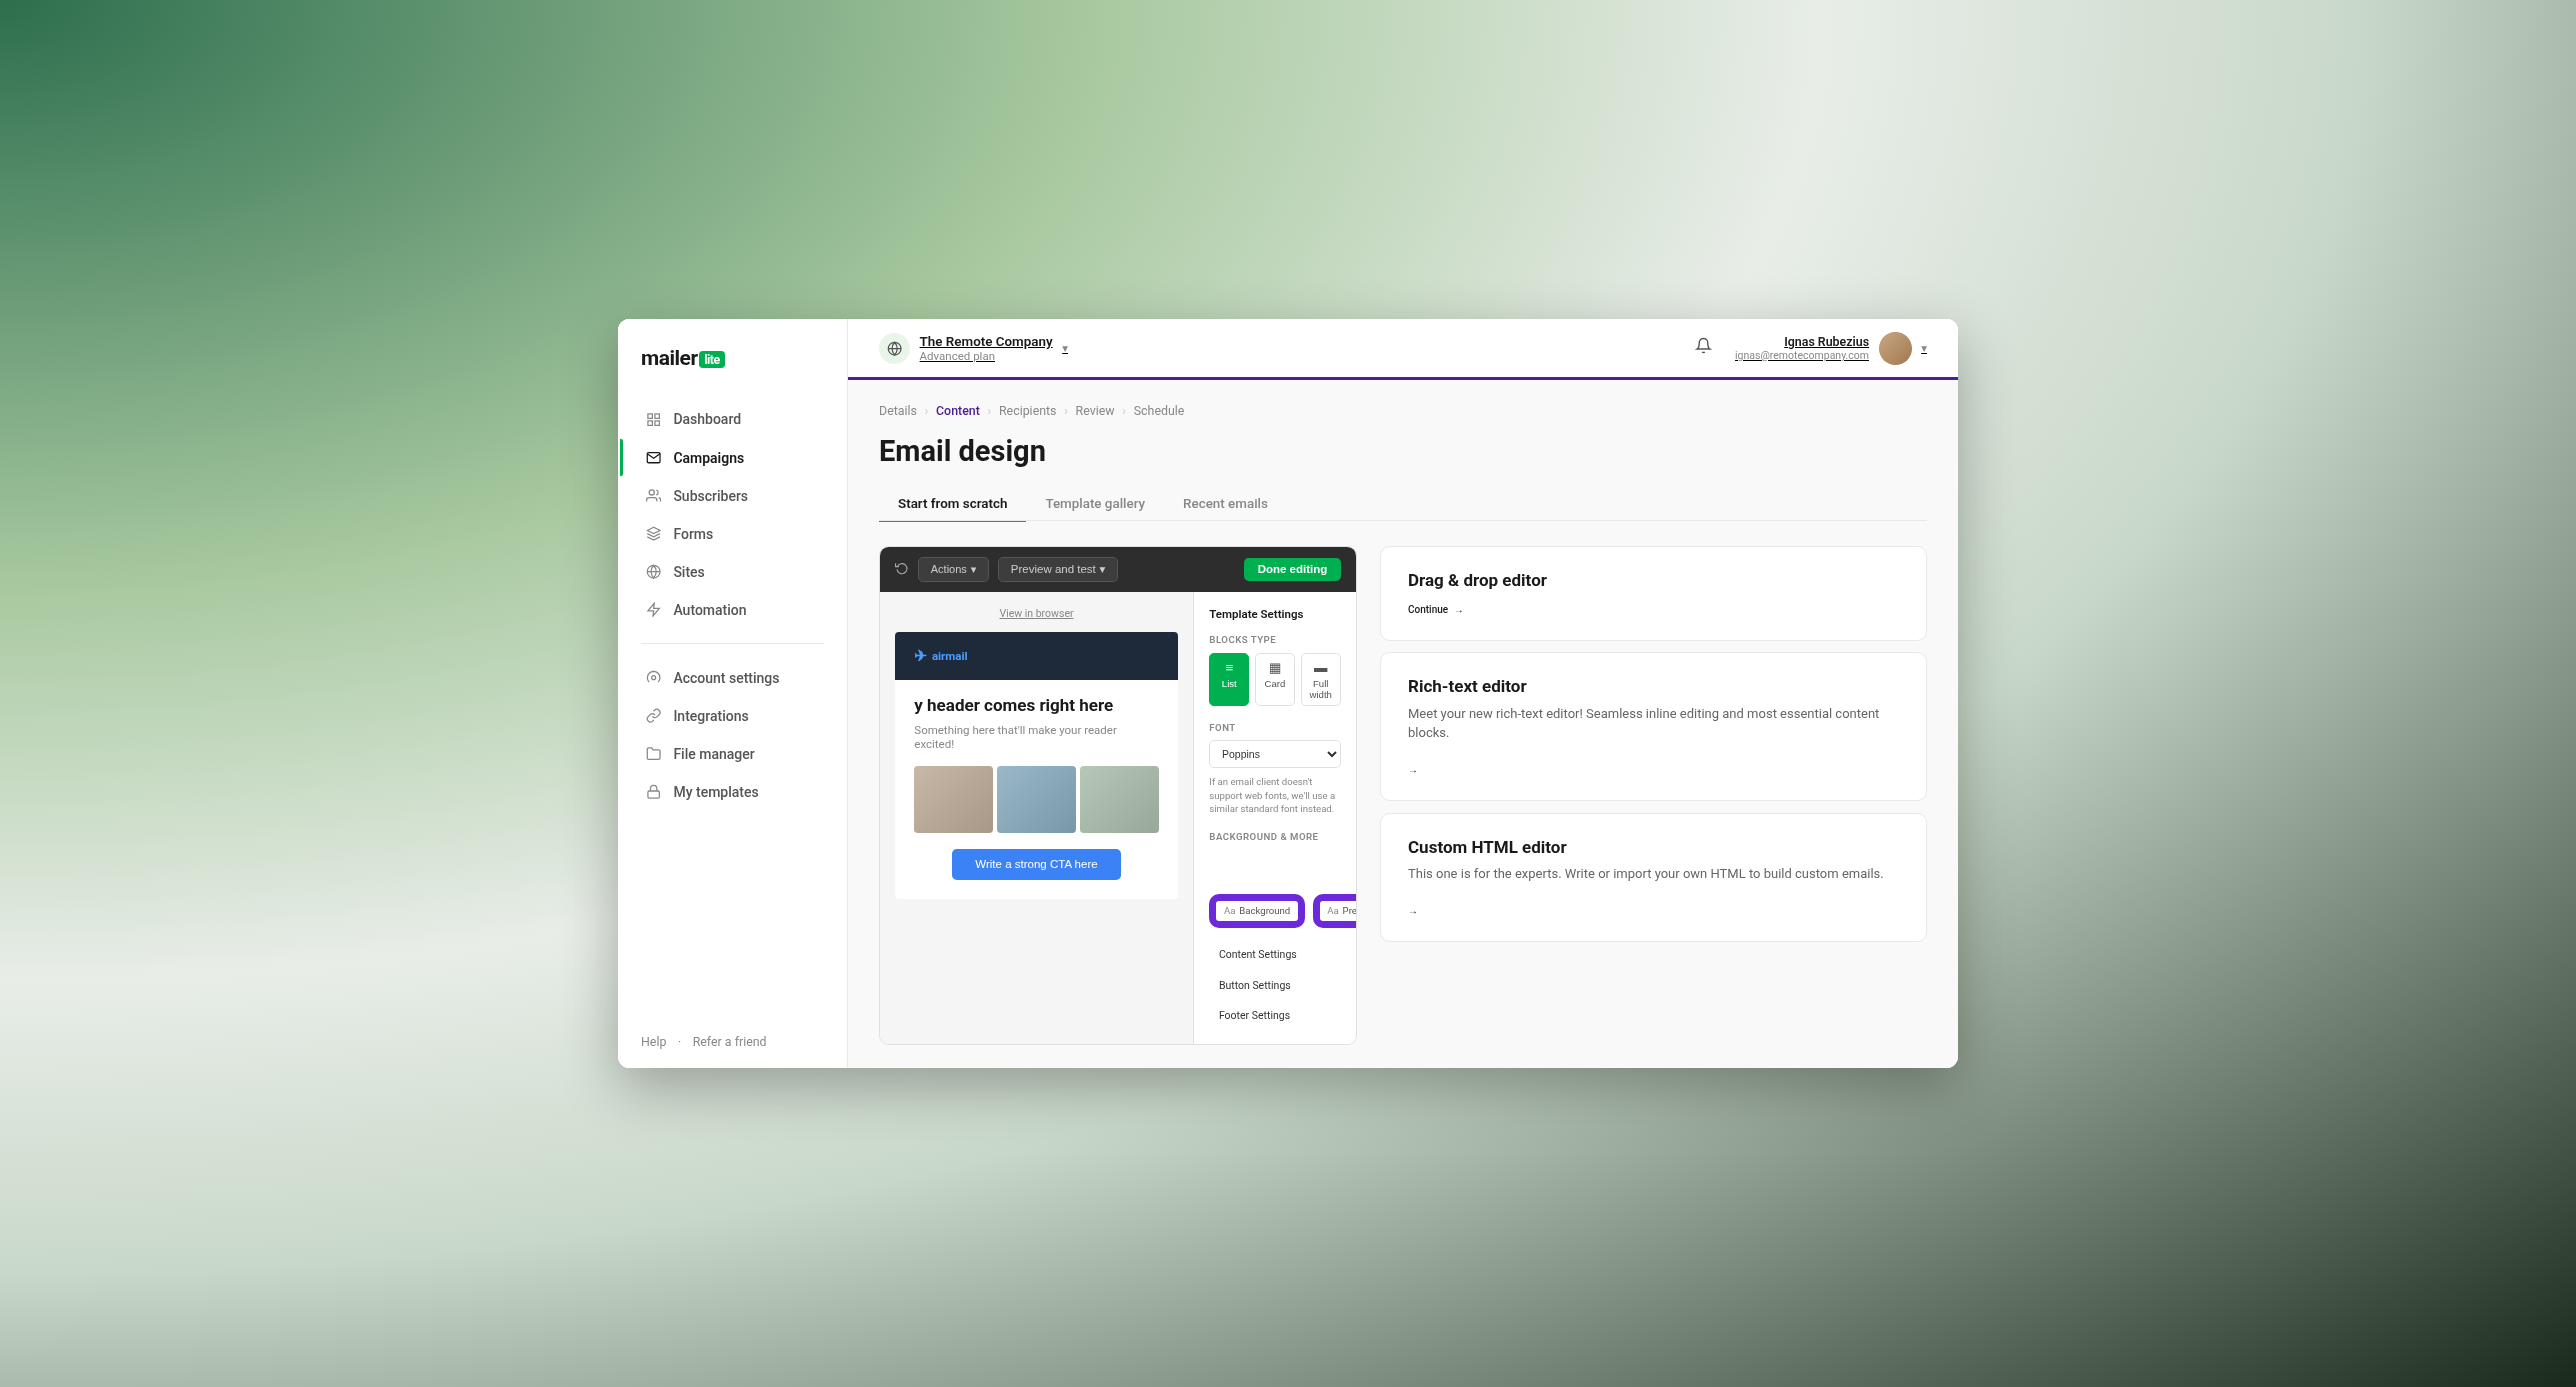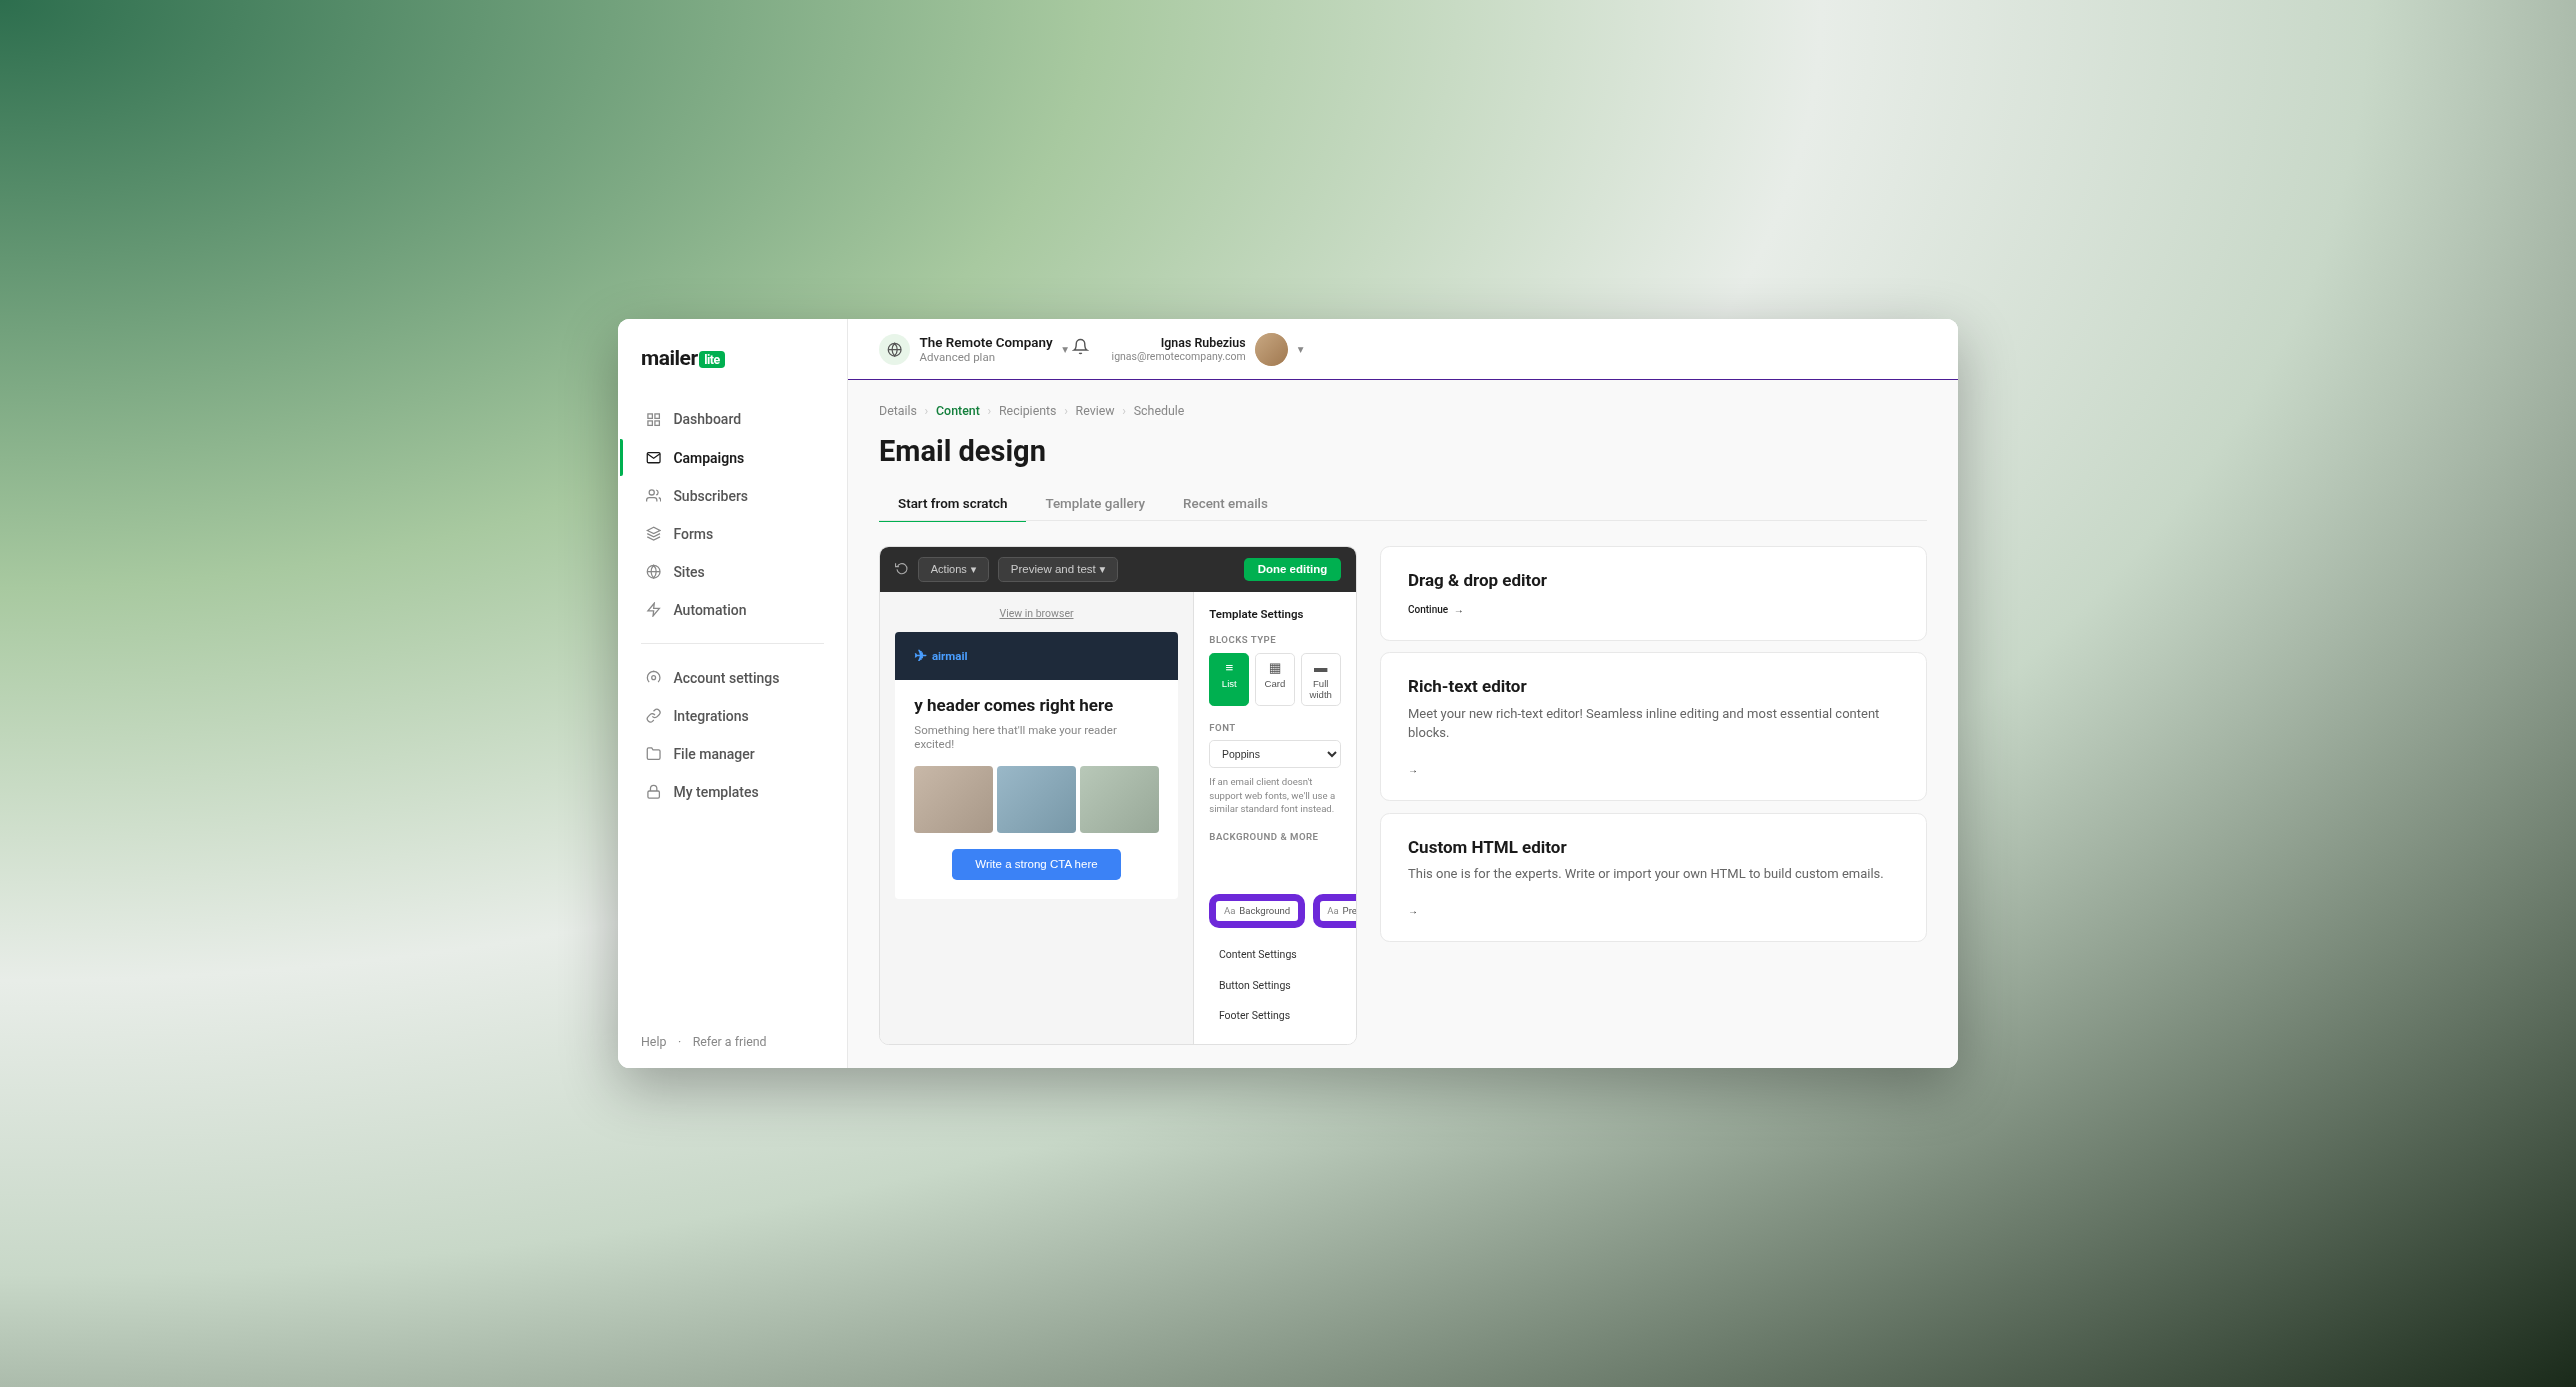--- a/index.html
+++ b/index.html
@@ -117,25 +117,27 @@
     .main-content {
       flex: 1;
       display: flex;
       flex-direction: column;
       background: #f9f9f9;
       overflow: hidden;
     }
     
     .header {
       background: #fff;
-      border-bottom: 1px solid #4c1d95;
+      border-bottom: 3px solid #4c1d95;
       padding: 0 31px;
       height: 61px;
       display: flex;
       align-items: center;
+      justify-content: space-between;
+      text-decoration: underline;
     }
     .header-left {
       display: flex;
       align-items: center;
       gap: 9.6px;
       cursor: pointer;
     }
     .header-globe {
       width: 31px;
       height: 31px;
@@ -216,21 +218,21 @@
       overflow-y: auto;
     }
     .breadcrumb {
       display: flex;
       gap: 7.7px;
       font-size: 12.4px;
       color: #888;
       margin-bottom: 15.3px;
     }
     .breadcrumb .sep { color: #ccc; }
-    .breadcrumb .active-crumb { color: #15803d; font-weight: 500; }
+    .breadcrumb .active-crumb { color: #4c1d95; font-weight: 500; }
     .page-title {
       font-size: 29px;
       font-weight: 700;
       color: #1a1a1a;
       margin-bottom: 19px;
     }
     
     .tabs {
       display: flex;
       gap: 0;

